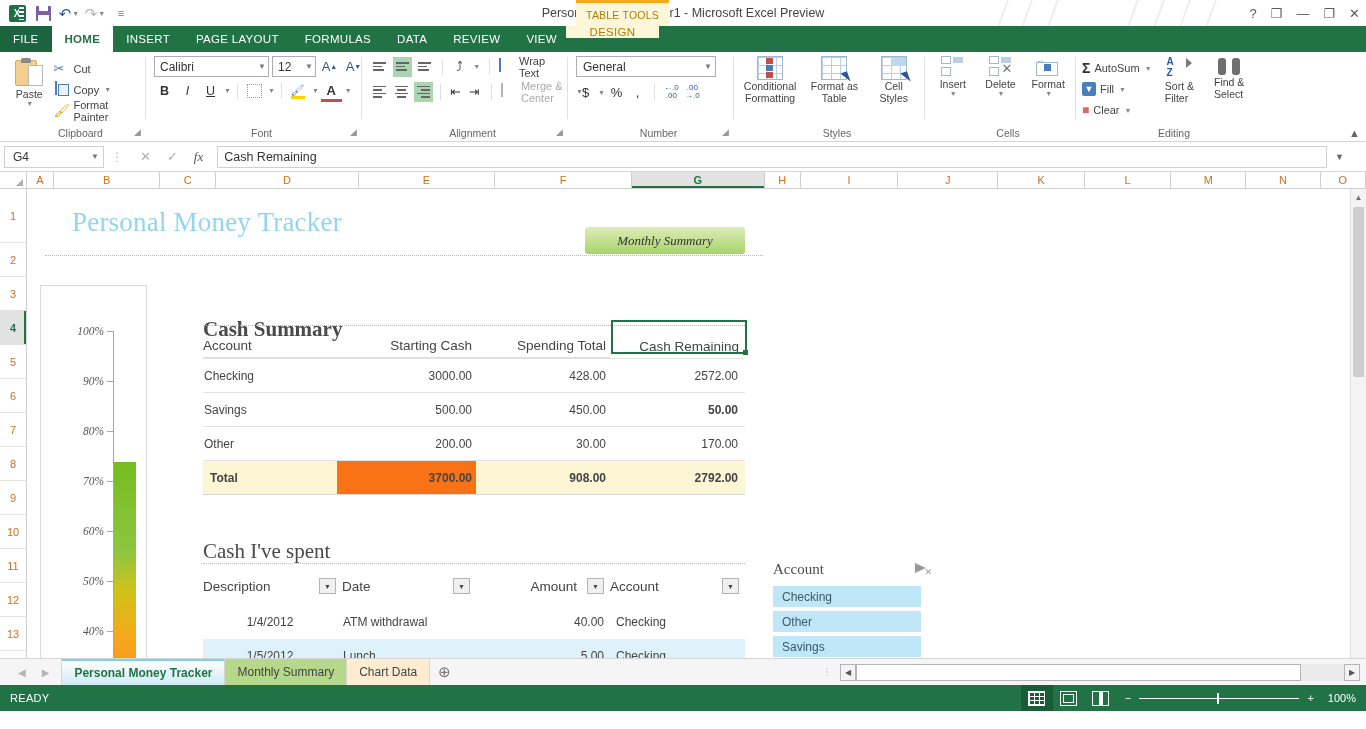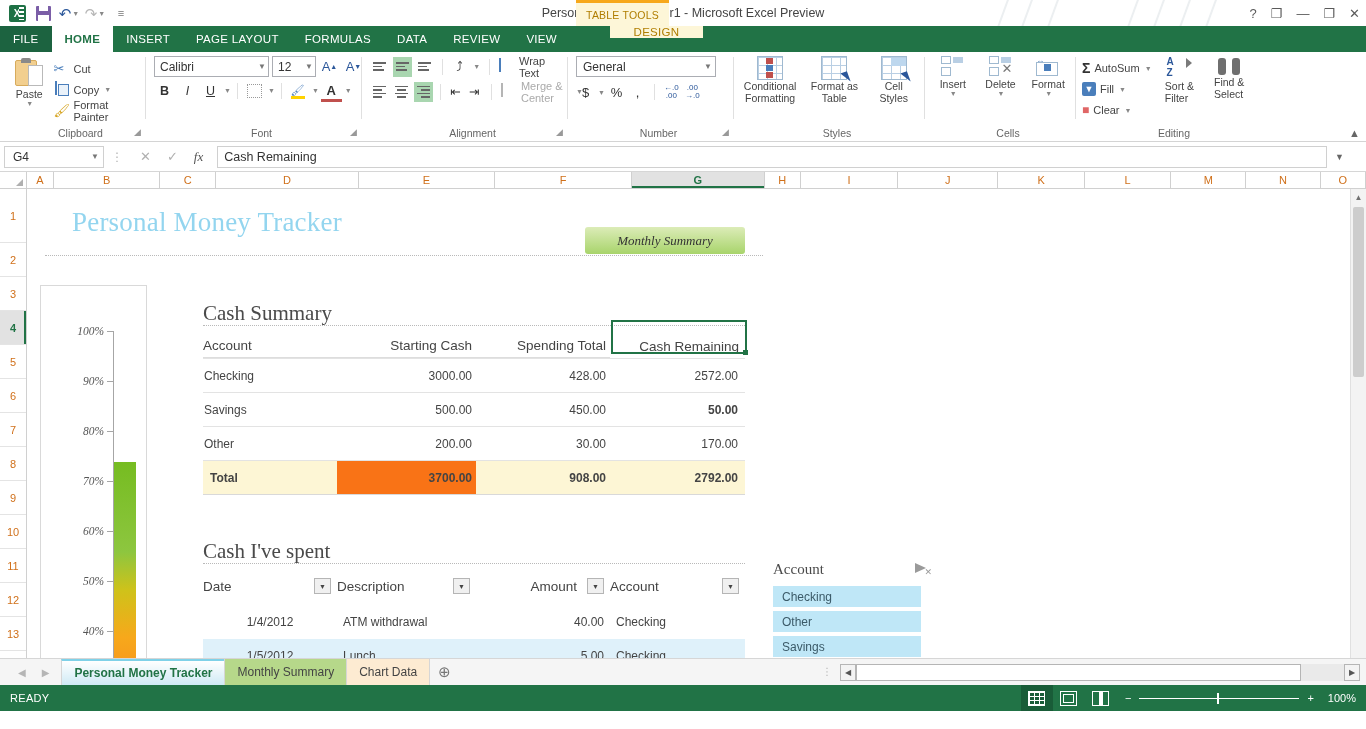--- a/index.html
+++ b/index.html
@@ -37,21 +37,21 @@
   .acct-pic{ width:26px;height:20px;background:linear-gradient(#6aa5d8 0 45%,#c98b3a 45% 100%);}
   .smiley{ width:17px;height:17px;border-radius:50%;background:#ffd93b;position:relative; }
   .smiley::before{content:"";position:absolute;left:4px;top:5px;width:2px;height:3px;background:#6b5a00;box-shadow:6px 0 0 #6b5a00;}
   .smiley::after{content:"";position:absolute;left:4px;top:9px;width:8px;height:4px;border-bottom:1.5px solid #6b5a00;border-radius:0 0 8px 8px;}
 
   
   .ribbon-tabs{ height:26px; background:#217346; display:flex; align-items:stretch; position:relative; }
   .tab{ padding:0 13px; display:flex; align-items:center; color:#fff; font-size:11.5px; letter-spacing:.3px; }
   .tab.file{ background:#1c6340; }
   .tab.active{ background:#fff; color:#217346; font-weight:bold; }
-  .tab.design{ background:#fdf6d8; color:#b07d00; position:absolute; left:610px; width:93px; justify-content:center; padding:0; }
+  .tab.design{ background:#fdf6d8; color:#b07d00; position:absolute; left:566px; width:93px; justify-content:center; padding:0; }
 
   
   .ribbon{ height:90px; background:#fff; border-bottom:1px solid #d4d4d4; display:flex; position:relative; }
   .grp{ position:relative; display:flex; flex-direction:column; height:90px; }
   .grp-body{ flex:1; display:flex; align-items:flex-start; padding:4px 5px 0 5px; }
   .grp-label{ height:15px; text-align:center; font-size:10.5px; color:#666; position:relative;padding-left:16px; }
   .grp-label .dlg{ position:absolute; right:4px; top:0px; font-size:9px; color:#999; }
   .sep{ width:1px; background:#e0e0e0; margin:5px 0 22px 0; }
 
   .big-btn{ display:flex;flex-direction:column;align-items:center;justify-content:flex-start;
@@ -619,21 +619,21 @@
           <div class="tlabel" style="top:195px">70%</div>
         <div class="tick" style="top:245px"></div>
           <div class="tlabel" style="top:245px">60%</div>
         <div class="tick" style="top:295px"></div>
           <div class="tlabel" style="top:295px">50%</div>
         <div class="tick" style="top:345px"></div>
           <div class="tlabel" style="top:345px">40%</div>
         <div class="bar" id="gauge-bar" style="height: 213.788px;"></div>
       </div>
 
-      <div class="sec-title" style="left:176px;top:112px;">Cash Summary</div>
+      <div class="sec-title" style="left:176px;top:128px;font-weight:bold;">Cash Summary</div>
       <div class="dotted-rule" style="left:176px;top:136px;width:542px;"></div>
 
       <div style="position:absolute;left:176px;top:140px;width:542px;">
         <div style="display:flex;height:30px;border-bottom:1px solid #e3e3e3;">
           <div class="cellh" style="width:134px;border-bottom:1px solid #ddd;">Account</div>
           <div class="cellh" style="width:139px;justify-content:flex-end;border-bottom:1px solid #ddd;">Starting Cash</div>
           <div class="cellh" style="width:134px;justify-content:flex-end;border-bottom:1px solid #ddd;">Spending Total</div>
           <div class="cellh" style="width:135px;justify-content:flex-end;padding-right:6px;">Cash Remaining</div>
         </div>
         <div style="display:flex;height:34px;">
@@ -664,26 +664,26 @@
 
       <div class="selbox" style="left:584px;top:131px;width:136px;height:34px;">
         <span class="handle"></span>
       </div>
 
       <div class="sec-title" style="left:176px;top:350px;">Cash I've spent</div>
       <div class="dotted-rule" style="left:176px;top:374px;width:542px;"></div>
 
       <div style="position:absolute;left:176px;top:378px;width:542px;">
         <div style="display:flex;height:38px;">
+          <div style="width:139px;display:flex;align-items:center;justify-content:space-between;padding-right:6px;">
+            <span class="cellh" style="padding-bottom:0">Description</span>
+            <span style="width:17px;height:16px;border:1px solid #b5b5b5;background:#f0f0f0;display:flex;align-items:center;justify-content:center;font-size:7px;color:#444;">▼</span>
+          </div>
           <div style="width:134px;display:flex;align-items:center;justify-content:space-between;padding-right:6px;">
             <span class="cellh" style="padding-bottom:0">Date</span>
-            <span style="width:17px;height:16px;border:1px solid #b5b5b5;background:#f0f0f0;display:flex;align-items:center;justify-content:center;font-size:7px;color:#444;">▼</span>
-          </div>
-          <div style="width:139px;display:flex;align-items:center;justify-content:space-between;padding-right:6px;">
-            <span class="cellh" style="padding-bottom:0">Description</span>
             <span style="width:17px;height:16px;border:1px solid #b5b5b5;background:#f0f0f0;display:flex;align-items:center;justify-content:center;font-size:7px;color:#444;">▼</span>
           </div>
           <div style="width:134px;display:flex;align-items:center;justify-content:space-between;padding-right:6px;">
             <span class="cellh" style="padding-bottom:0;flex:1;justify-content:flex-end;">Amount</span>
             <span style="width:17px;height:16px;border:1px solid #b5b5b5;background:#f0f0f0;display:flex;align-items:center;justify-content:center;font-size:7px;color:#444;margin-left:6px;">▼</span>
           </div>
           <div style="width:135px;display:flex;align-items:center;justify-content:space-between;padding-right:6px;">
             <span class="cellh" style="padding-bottom:0">Account</span>
             <span style="width:17px;height:16px;border:1px solid #b5b5b5;background:#f0f0f0;display:flex;align-items:center;justify-content:center;font-size:7px;color:#444;">▼</span>
           </div>

